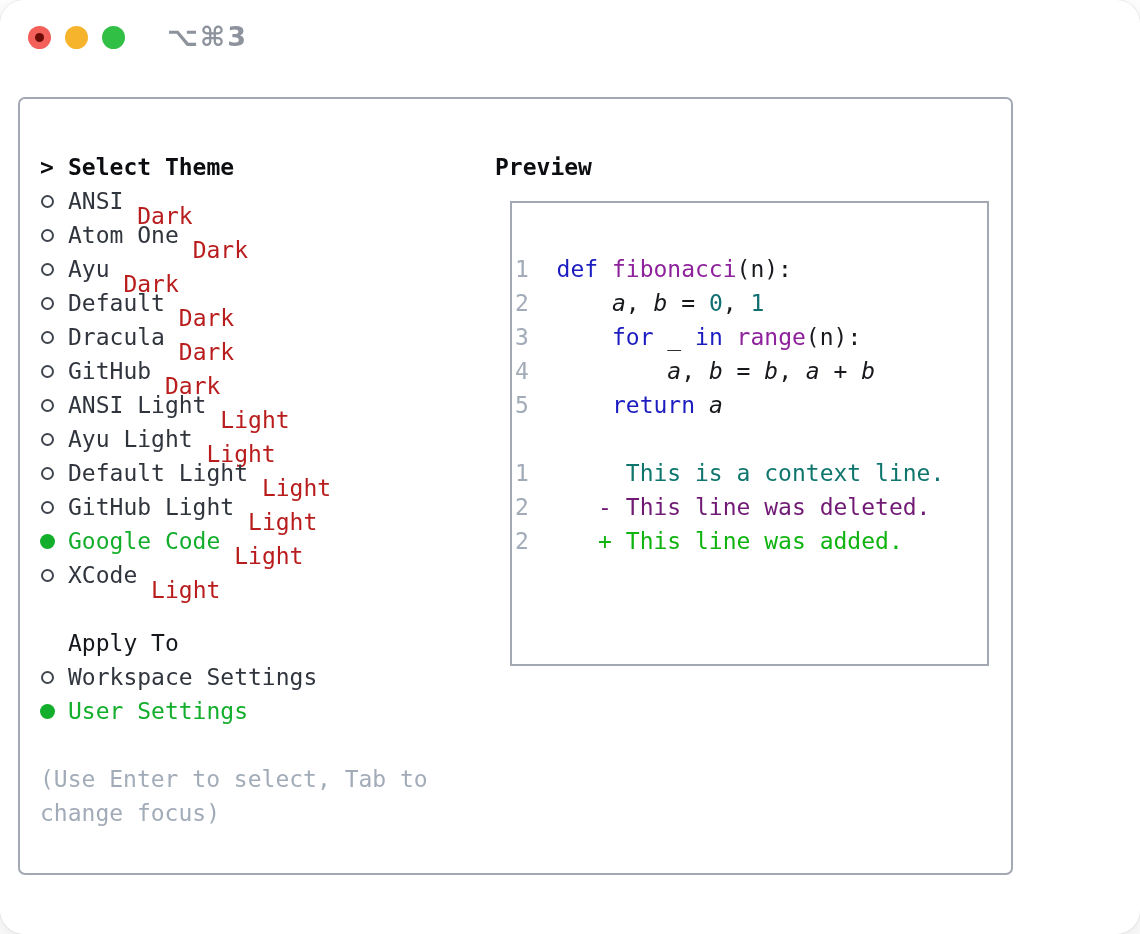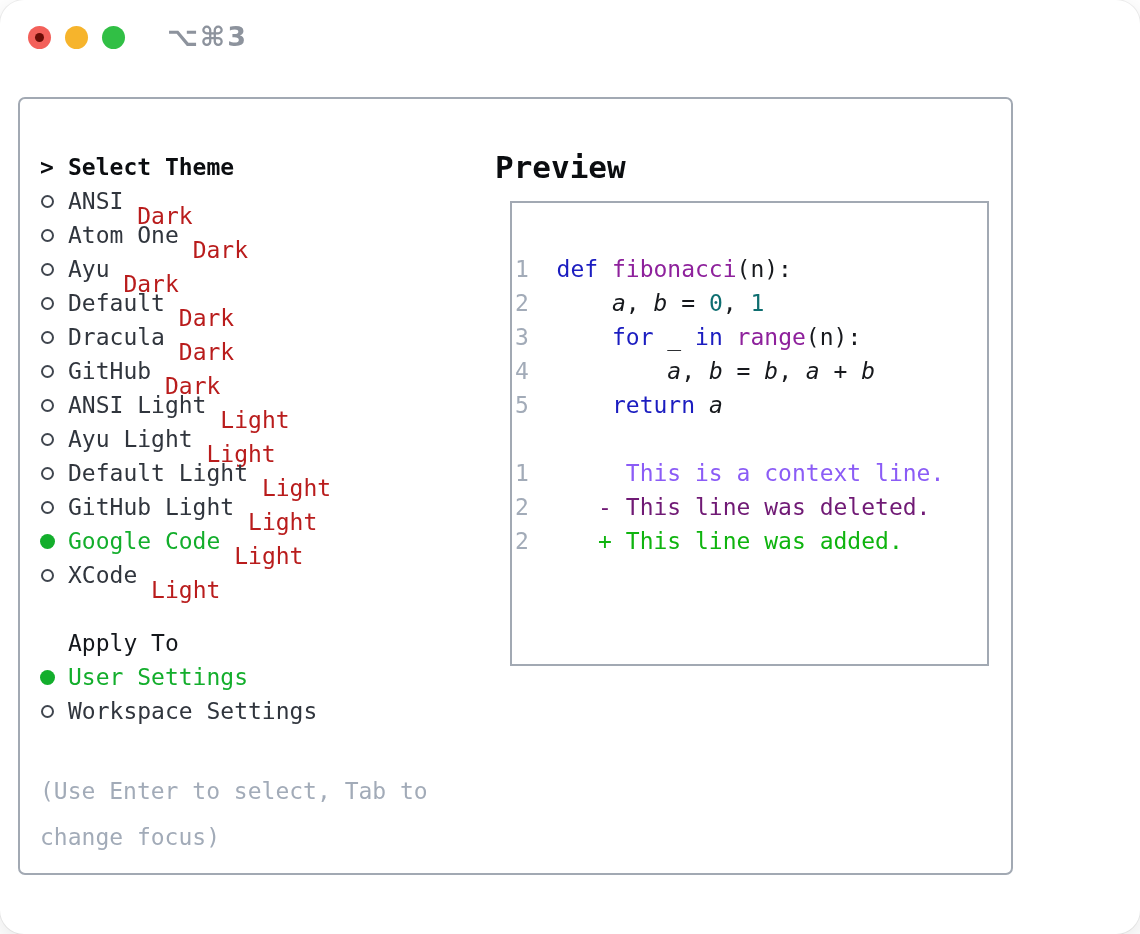--- a/index.html
+++ b/index.html
@@ -37,36 +37,36 @@
   .row{display:flex;align-items:center;height:34px;white-space:pre;}
   .marker{width:28px;flex:0 0 28px;display:flex;align-items:center;}
   .prompt{font-weight:bold;color:#0b0d10;font-size:23px;}
   .ring{width:13px;height:13px;border:2.5px solid #40464f;border-radius:50%;box-sizing:border-box;margin-left:1px;}
   .dot{width:15px;height:15px;border-radius:50%;margin-left:0px;}
   .header-label{font-weight:bold;color:#0b0d10;}
   .item-name{color:#30353d;}
   .variant{color:#b91c1c;margin-top:29px;}
   .variant::before{content:"\00a0";}
   .spacer{height:34px;}
-  .hint-line{height:34px;line-height:34px;color:#a2abb8;white-space:pre;margin-top:12px;}
+  .hint-line{height:34px;line-height:34px;color:#a2abb8;white-space:pre;}
   
-  .preview-label{position:absolute;left:475px;top:51px;height:34px;line-height:34px;font-size:31px;font-weight:bold;color:#0b0d10;}
+  .preview-label{position:absolute;left:475px;top:51px;height:34px;line-height:34px;font-size:23px;font-weight:bold;color:#0b0d10;}
   .preview-box{
     position:absolute;left:490px;top:102px;width:472px;height:404px;
     border:2px solid #a2a9b3;background:#ffffff;box-sizing:content-box;
     padding:49px 0 8px 3px;overflow:hidden;
   }
   .code-row{height:34px;line-height:34px;font-size:23px;white-space:pre;}
   .c-lineno{color:#a2abb8;}
   .c-kw{color:#1b1dc0;}
   .c-fn{color:#8e219c;}
   .c-num{color:#0e6e70;}
   .c-pl{color:#17191d;}
   .c-var{color:#17191d;font-style:italic;}
-  .c-muted{color:#8b5cf6;}
+  .c-muted{color:#0f766e;}
   .c-red{color:#701a75;}
   .c-green{color:#0fb40f;}
 </style>
 </head>
 <body>
 
 <div class="window">
 
   <div class="traffic-lights">
     <div class="light red"></div>
@@ -97,22 +97,22 @@
           <div class="row"><span class="marker"><span class="ring"></span></span><span class="item-name">GitHub Light</span><span class="variant">Light</span></div>
           <div class="row"><span class="marker"><span class="dot" style="background: rgb(19, 174, 44);"></span></span><span class="item-name" style="color: rgb(19, 174, 44);">Google Code</span><span class="variant">Light</span></div>
           <div class="row"><span class="marker"><span class="ring"></span></span><span class="item-name">XCode</span><span class="variant">Light</span></div>
         </div>
       <div class="spacer"></div>
       <div class="row">
         <span class="marker"></span>
         <span class="item-name" style="color:#14171c;">Apply To</span>
       </div>
       <div id="apply-items">
+          <div class="row"><span class="marker"><span class="ring"></span></span><span class="item-name">Workspace Settings</span></div>
           <div class="row"><span class="marker"><span class="dot" style="background: rgb(19, 174, 44);"></span></span><span class="item-name" style="color: rgb(19, 174, 44);">User Settings</span></div>
-          <div class="row"><span class="marker"><span class="ring"></span></span><span class="item-name">Workspace Settings</span></div>
         </div>
       <div class="spacer"></div>
       <div id="hint">
           <div class="hint-line">(Use Enter to select, Tab to</div>
           <div class="hint-line">change focus)</div>
         </div>
     </div>
 
     <div class="preview-label">Preview</div>
 

